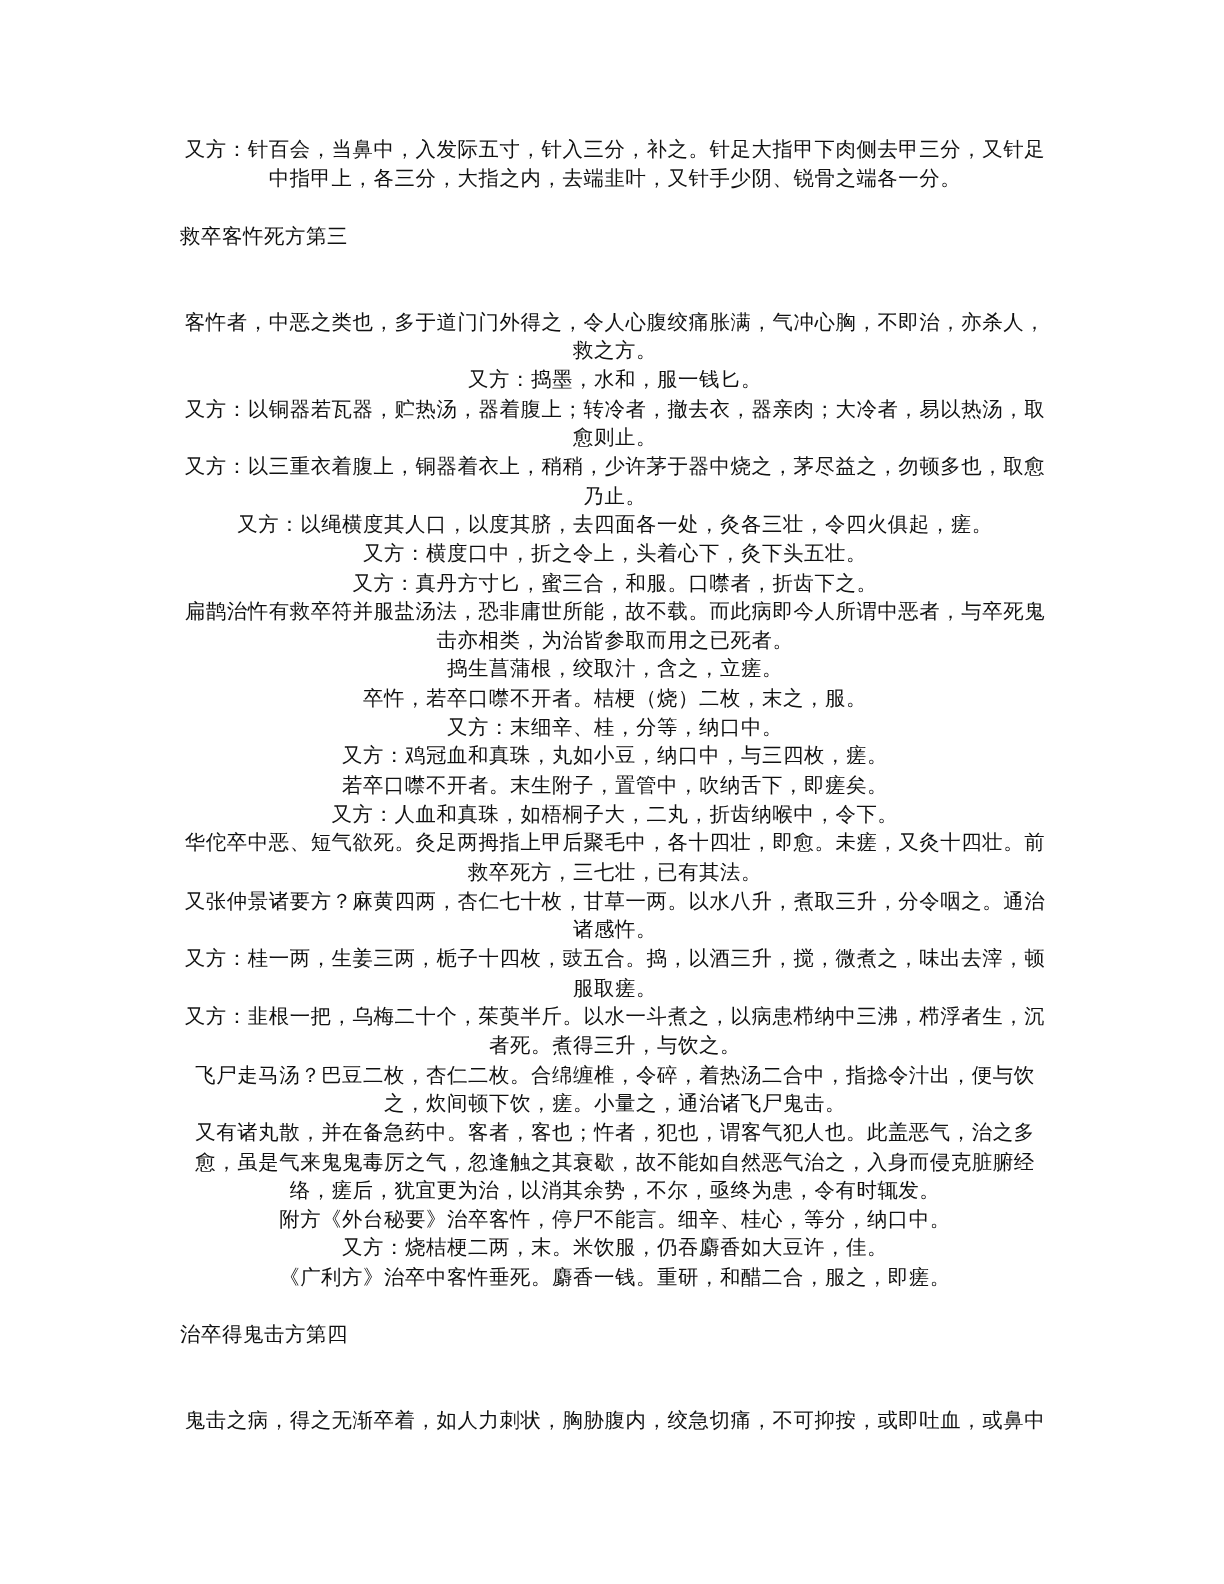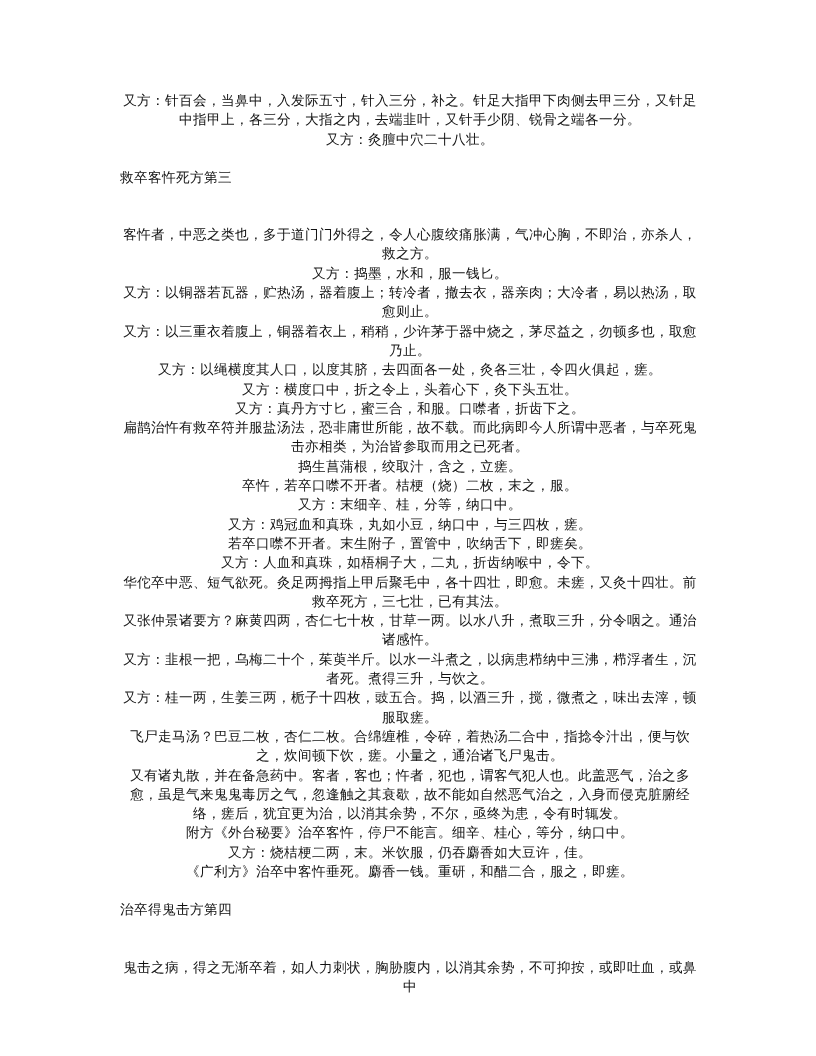--- a/index.html
+++ b/index.html
@@ -9,44 +9,43 @@
   .line { font-size: 13.6px; line-height: 19.3px; white-space: normal; letter-spacing: 0.4px; margin: 0; text-align: center; }
   .heading { font-size: 13.6px; line-height: 19.3px; margin: 0; letter-spacing: 0.4px; }
   .gap-after-para { height: 19px; }
   .gap-after-heading { height: 38px; }
 </style>
 </head>
 <body>
 
 <div class="page">
   <p class="line">又方：针百会，当鼻中，入发际五寸，针入三分，补之。针足大指甲下肉侧去甲三分，又针足中指甲上，各三分，大指之内，去端韭叶，又针手少阴、锐骨之端各一分。</p>
-  <p class="line">又方：灸膻中穴二十八壮。</p>
   <div class="gap-after-para"></div>
   <p class="heading">救卒客忤死方第三</p>
   <div class="gap-after-heading"></div>
   <p class="line">客忤者，中恶之类也，多于道门门外得之，令人心腹绞痛胀满，气冲心胸，不即治，亦杀人，救之方。</p>
   <p class="line">又方：捣墨，水和，服一钱匕。</p>
   <p class="line">又方：以铜器若瓦器，贮热汤，器着腹上；转冷者，撤去衣，器亲肉；大冷者，易以热汤，取愈则止。</p>
   <p class="line">又方：以三重衣着腹上，铜器着衣上，稍稍，少许茅于器中烧之，茅尽益之，勿顿多也，取愈乃止。</p>
   <p class="line">又方：以绳横度其人口，以度其脐，去四面各一处，灸各三壮，令四火俱起，瘥。</p>
   <p class="line">又方：横度口中，折之令上，头着心下，灸下头五壮。</p>
   <p class="line">又方：真丹方寸匕，蜜三合，和服。口噤者，折齿下之。</p>
   <p class="line">扁鹊治忤有救卒符并服盐汤法，恐非庸世所能，故不载。而此病即今人所谓中恶者，与卒死鬼击亦相类，为治皆参取而用之已死者。</p>
   <p class="line">捣生菖蒲根，绞取汁，含之，立瘥。</p>
   <p class="line">卒忤，若卒口噤不开者。桔梗（烧）二枚，末之，服。</p>
   <p class="line">又方：末细辛、桂，分等，纳口中。</p>
   <p class="line">又方：鸡冠血和真珠，丸如小豆，纳口中，与三四枚，瘥。</p>
   <p class="line">若卒口噤不开者。末生附子，置管中，吹纳舌下，即瘥矣。</p>
   <p class="line">又方：人血和真珠，如梧桐子大，二丸，折齿纳喉中，令下。</p>
   <p class="line">华佗卒中恶、短气欲死。灸足两拇指上甲后聚毛中，各十四壮，即愈。未瘥，又灸十四壮。前救卒死方，三七壮，已有其法。</p>
   <p class="line">又张仲景诸要方？麻黄四两，杏仁七十枚，甘草一两。以水八升，煮取三升，分令咽之。通治诸感忤。</p>
+  <p class="line">又方：桂一两，生姜三两，栀子十四枚，豉五合。捣，以酒三升，搅，微煮之，味出去滓，顿服取瘥。</p>
   <p class="line">又方：韭根一把，乌梅二十个，茱萸半斤。以水一斗煮之，以病患栉纳中三沸，栉浮者生，沉者死。煮得三升，与饮之。</p>
-  <p class="line">又方：桂一两，生姜三两，栀子十四枚，豉五合。捣，以酒三升，搅，微煮之，味出去滓，顿服取瘥。</p>
   <p class="line">飞尸走马汤？巴豆二枚，杏仁二枚。合绵缠椎，令碎，着热汤二合中，指捻令汁出，便与饮之，炊间顿下饮，瘥。小量之，通治诸飞尸鬼击。</p>
   <p class="line">又有诸丸散，并在备急药中。客者，客也；忤者，犯也，谓客气犯人也。此盖恶气，治之多愈，虽是气来鬼鬼毒厉之气，忽逢触之其衰歇，故不能如自然恶气治之，入身而侵克脏腑经络，瘥后，犹宜更为治，以消其余势，不尔，亟终为患，令有时辄发。</p>
   <p class="line">附方《外台秘要》治卒客忤，停尸不能言。细辛、桂心，等分，纳口中。</p>
   <p class="line">又方：烧桔梗二两，末。米饮服，仍吞麝香如大豆许，佳。</p>
   <p class="line">《广利方》治卒中客忤垂死。麝香一钱。重研，和醋二合，服之，即瘥。</p>
   <div class="gap-after-para"></div>
   <p class="heading">治卒得鬼击方第四</p>
   <div class="gap-after-heading"></div>
-  <p class="line">鬼击之病，得之无渐卒着，如人力刺状，胸胁腹内，以消其余势，不可抑按，或即吐血，或鼻中</p>
+  <p class="line">鬼击之病，得之无渐卒着，如人力刺状，胸胁腹内，绞急切痛，不可抑按，或即吐血，或鼻中</p>
 </div>
 
 </body></html>

